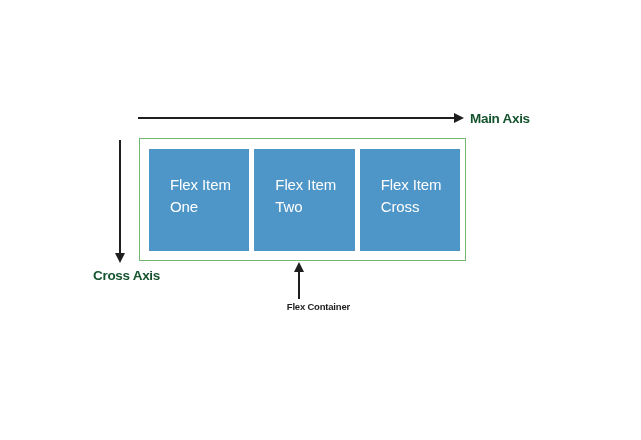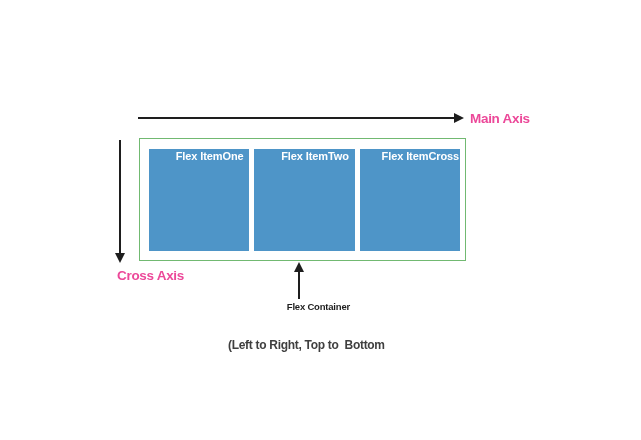--- a/index.html
+++ b/index.html
@@ -38,53 +38,53 @@
   .arrowhead-up {
     left: 294px; top: 262px;
     border-left: 5px solid transparent;
     border-right: 5px solid transparent;
     border-bottom: 10px solid #1e1e1e;
   }
 
   
   .axis-label {
     position: absolute;
-    color: #ec4899;
+    color: #14532d;
     font-weight: bold;
     font-size: 13.5px;
     letter-spacing: -0.3px;
     white-space: nowrap;
   }
   .main-axis-label  { left: 470px; top: 111px; }
-  .cross-axis-label { left: 93px;  top: 268px; margin-left: 24px; }
+  .cross-axis-label { left: 93px;  top: 268px; }
 
   
   .flex-container {
     position: absolute;
     left: 139px; top: 138px;
     width: 327px; height: 123px;
     box-sizing: border-box;
     border: 1.5px solid #71b971;
     background: #ffffff;
     display: flex;
     padding: 10px 5px 9px 9px;
     gap: 5px;
     align-items: stretch;
   }
   .flex-item {
     width: 101px;
     box-sizing: border-box;
     background: #4e95c8;
     color: #ffffff;
-    font-weight: bold;
-    font-size: 11px;
+    font-weight: normal;
+    font-size: 15px;
     letter-spacing: -0.1px;
     line-height: 1.45;
     display: flex;
-    flex-direction: row;
+    flex-direction: column;
     justify-content: center;
     padding-left: 21px;
     padding-bottom: 8px;
   }
 
   
   .container-label {
     position: absolute;
     left: 248px; top: 301px;
     width: 102px;
@@ -132,15 +132,14 @@
     <div class="flex-item">
       <span>Flex Item</span>
       <span>Cross</span>
     </div>
   </div>
 
   <div class="line pointer-line"></div>
   <div class="arrowhead arrowhead-up"></div>
   <div class="container-label">Flex Container</div>
 
-  <div class="caption">(Left to Right, Top to  Bottom</div>
 
 </div>
 
 </body></html>

